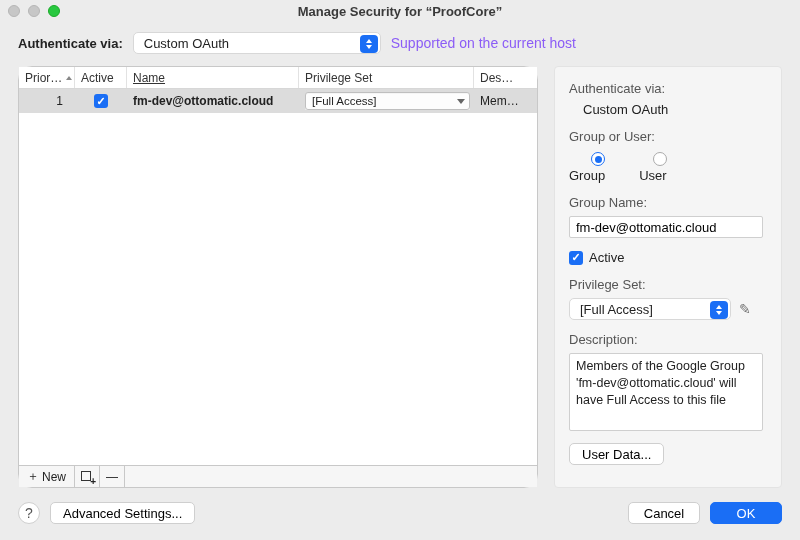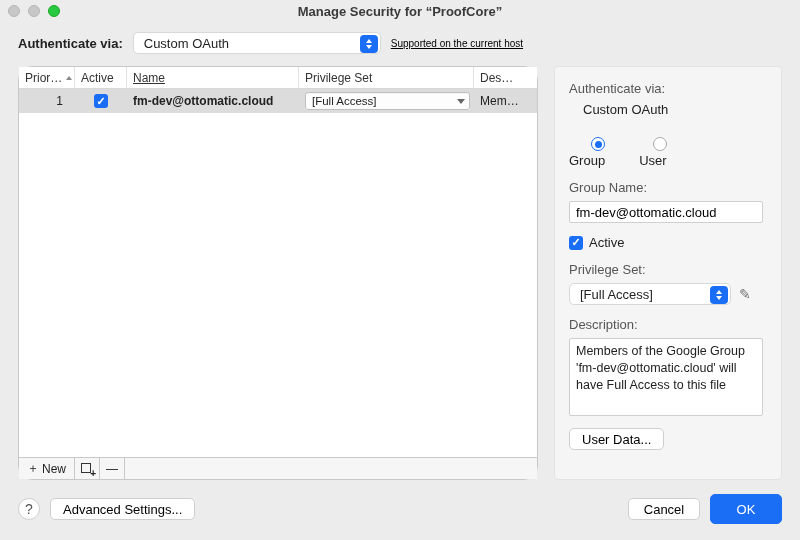--- a/index.html
+++ b/index.html
@@ -74,21 +74,21 @@
     border-bottom: 4px solid #fff;
     margin-bottom: 2px;
   }
   .popup .arrows::after {
     content: "";
     width: 0; height: 0;
     border-left: 3px solid transparent;
     border-right: 3px solid transparent;
     border-top: 4px solid #fff;
   }
-  .hint { color: #000000; font-size: 10px; text-decoration: underline; }
+  .hint { color: #8b5cf6; font-size: 14px; }
   
   .main {
     display: flex;
     gap: 16px;
     padding: 0 18px;
     flex: 1;
     min-height: 0;
   }
   .leftpane {
     flex: 1;
@@ -268,21 +268,21 @@
     background: #fff;
     display: flex; align-items: center; justify-content: center;
     font-size: 14px; color: #555;
     margin-right: 10px;
   }
   .spacer { flex: 1; }
   .ok {
     background: #1a6ef5;
     border: 1px solid #1a6ef5;
     color: #fff;
-    height: 30px;
+    height: 22px;
     min-width: 72px;
     justify-content: center;
     border-radius: 5px;
   }
   .cancel { min-width: 72px; justify-content: center; margin-right: 10px; }
 </style>
 </head>
 <body>
 
 <div class="titlebar">
@@ -353,20 +353,21 @@
       </div>
     </div>
   </div>
 
   <div class="rightpane">
     <div>
       <div class="lbl">Authenticate via:</div>
       <div class="valtext" style="margin-top:6px;">Custom OAuth</div>
     </div>
     <div>
+      <div class="lbl">Group or User:</div>
       <div class="radios" style="margin-top:8px;">
         <div class="radio sel">
           <span class="dot"></span>
           <span>Group</span>
         </div>
         <div class="radio">
           <span class="dot"></span>
           <span>User</span>
         </div>
       </div>

